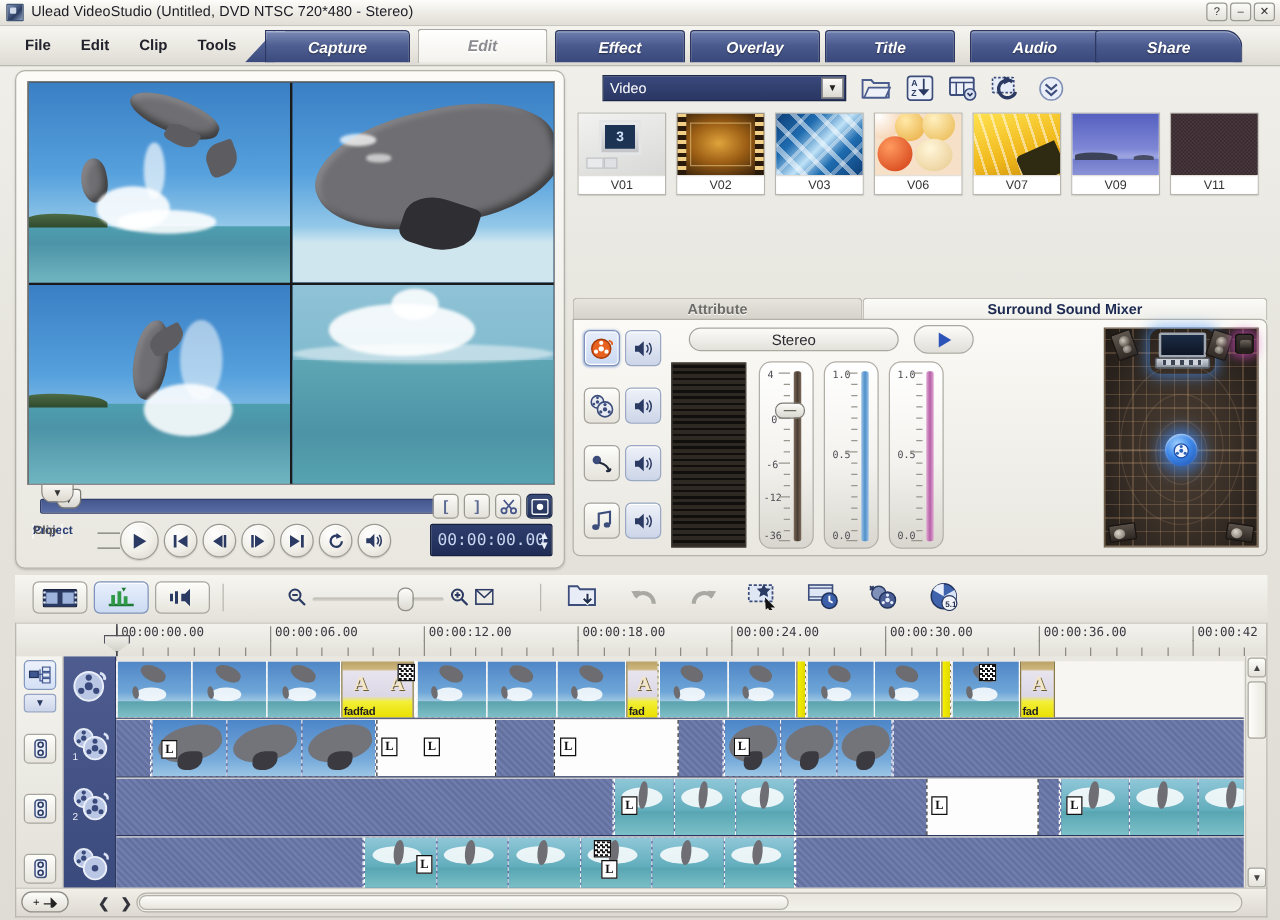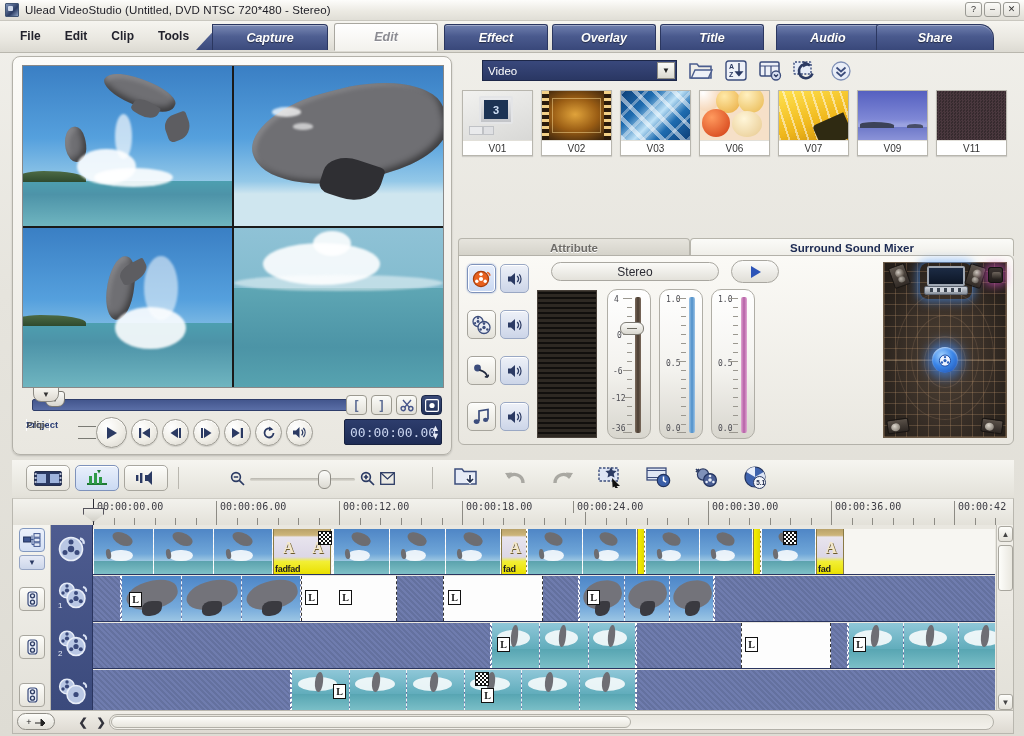--- a/index.html
+++ b/index.html
@@ -892,21 +892,21 @@
           </svg>
       </div>
     </div>
   </div>
 
   <div class="ruler">
     <div class="rlabel" style="left:80px">00:00:00.00</div>
     <div class="rlabel" style="left:203px">00:00:06.00</div>
     <div class="rlabel" style="left:326px">00:00:12.00</div>
     <div class="rlabel" style="left:449px">00:00:18.00</div>
-    <div class="rlabel" style="left:560px">00:00:24.00</div>
+    <div class="rlabel" style="left:572px">00:00:24.00</div>
     <div class="rlabel" style="left:695px">00:00:30.00</div>
     <div class="rlabel" style="left:818px">00:00:36.00</div>
     <div class="rlabel" style="left:941px">00:00:42</div>
     <div id="ticks">
         <div class="rtick" style="left: 80px; height: 13px;"></div>
         <div class="rtick" style="left: 101px; height: 7px;"></div>
         <div class="rtick" style="left: 121px; height: 7px;"></div>
         <div class="rtick" style="left: 142px; height: 7px;"></div>
         <div class="rtick" style="left: 162px; height: 7px;"></div>
         <div class="rtick" style="left: 183px; height: 7px;"></div>

